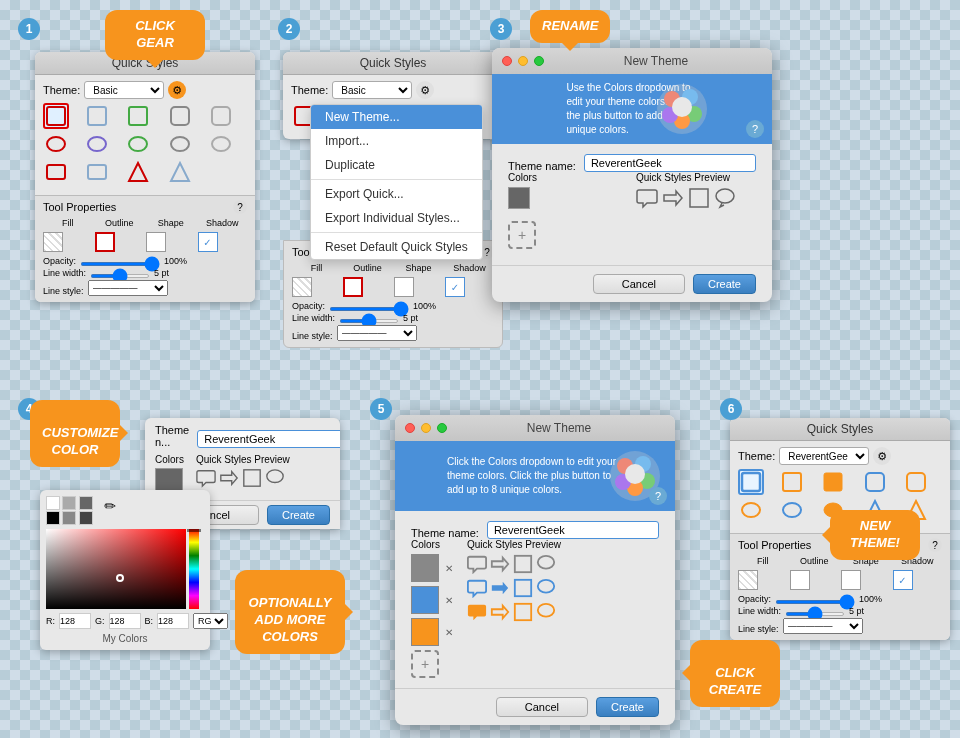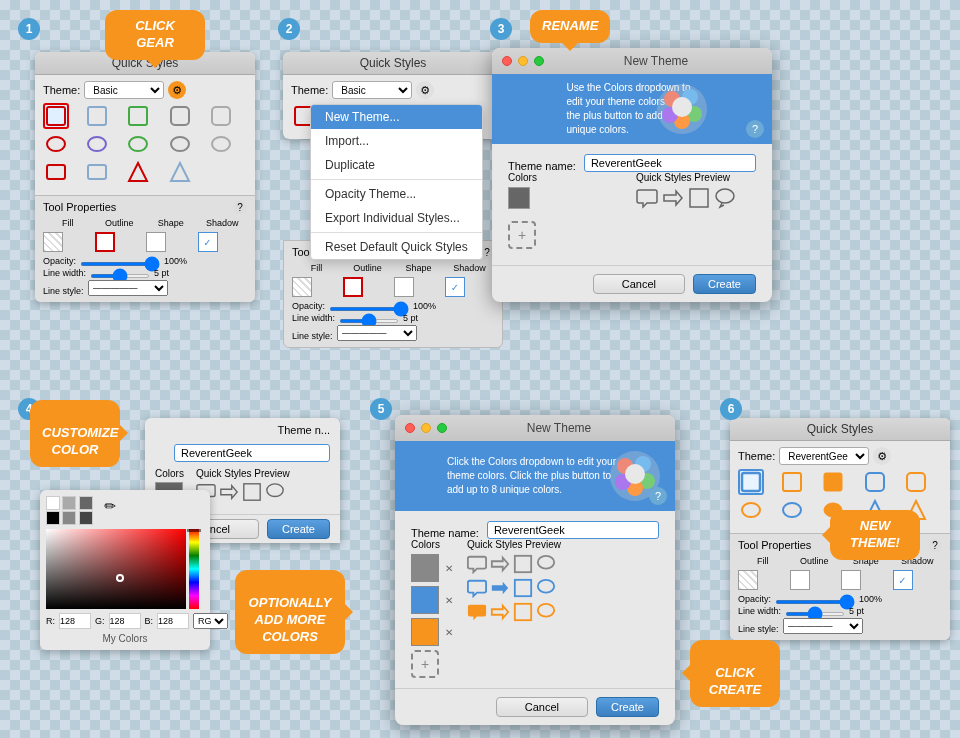--- a/index.html
+++ b/index.html
@@ -541,21 +541,21 @@
     <span>New Theme...</span>
   </div>
   <div class="menu-item">
     <span>Import...</span>
   </div>
   <div class="menu-item">
     <span>Duplicate</span>
   </div>
   <div class="menu-divider"></div>
   <div class="menu-item">
-    <span>Opacity Theme...</span>
+    <span>Export Quick...</span>
   </div>
   <div class="menu-item">
     <span>Export Individual Styles...</span>
   </div>
   <div class="menu-divider"></div>
   <div class="menu-item">
     <span>Reset Default Quick Styles</span>
   </div>
 </div>
 
@@ -675,21 +675,21 @@
 <div class="step-circle" style="left:18px; top:398px;">
   <span>4</span>
 </div>
 
 <div class="callout right" style="left:30px; top:400px; width:90px; white-space: pre-line;">
   CUSTOMIZE
 COLOR
 </div>
 
 <div style="position:absolute; left:145px; top:418px; width:195px; background:#e8e8e8; border-radius:6px 6px 0 0; box-shadow:0 2px 8px rgba(0,0,0,0.3); overflow:hidden;">
-  <div class="field-row" style="padding:6px 10px; font-size:11px;flex-direction:column;">
+  <div class="field-row" style="padding:6px 10px; font-size:11px;">
     <span>Theme n...</span>
     <input type="text" class="text-input" value="ReverentGeek" style="">
   </div>
   <div style="padding:0 10px 4px; font-size:10px; display:flex; gap:12px;">
     <div>
       <div style="font-size:10px;font-weight:500;margin-bottom:3px;">Colors</div>
       <div style="width:28px;height:28px;background:#666;border:1px solid #999;"></div>
     </div>
     <div>
       <div style="font-size:10px;font-weight:500;margin-bottom:3px;">Quick Styles Preview</div>

